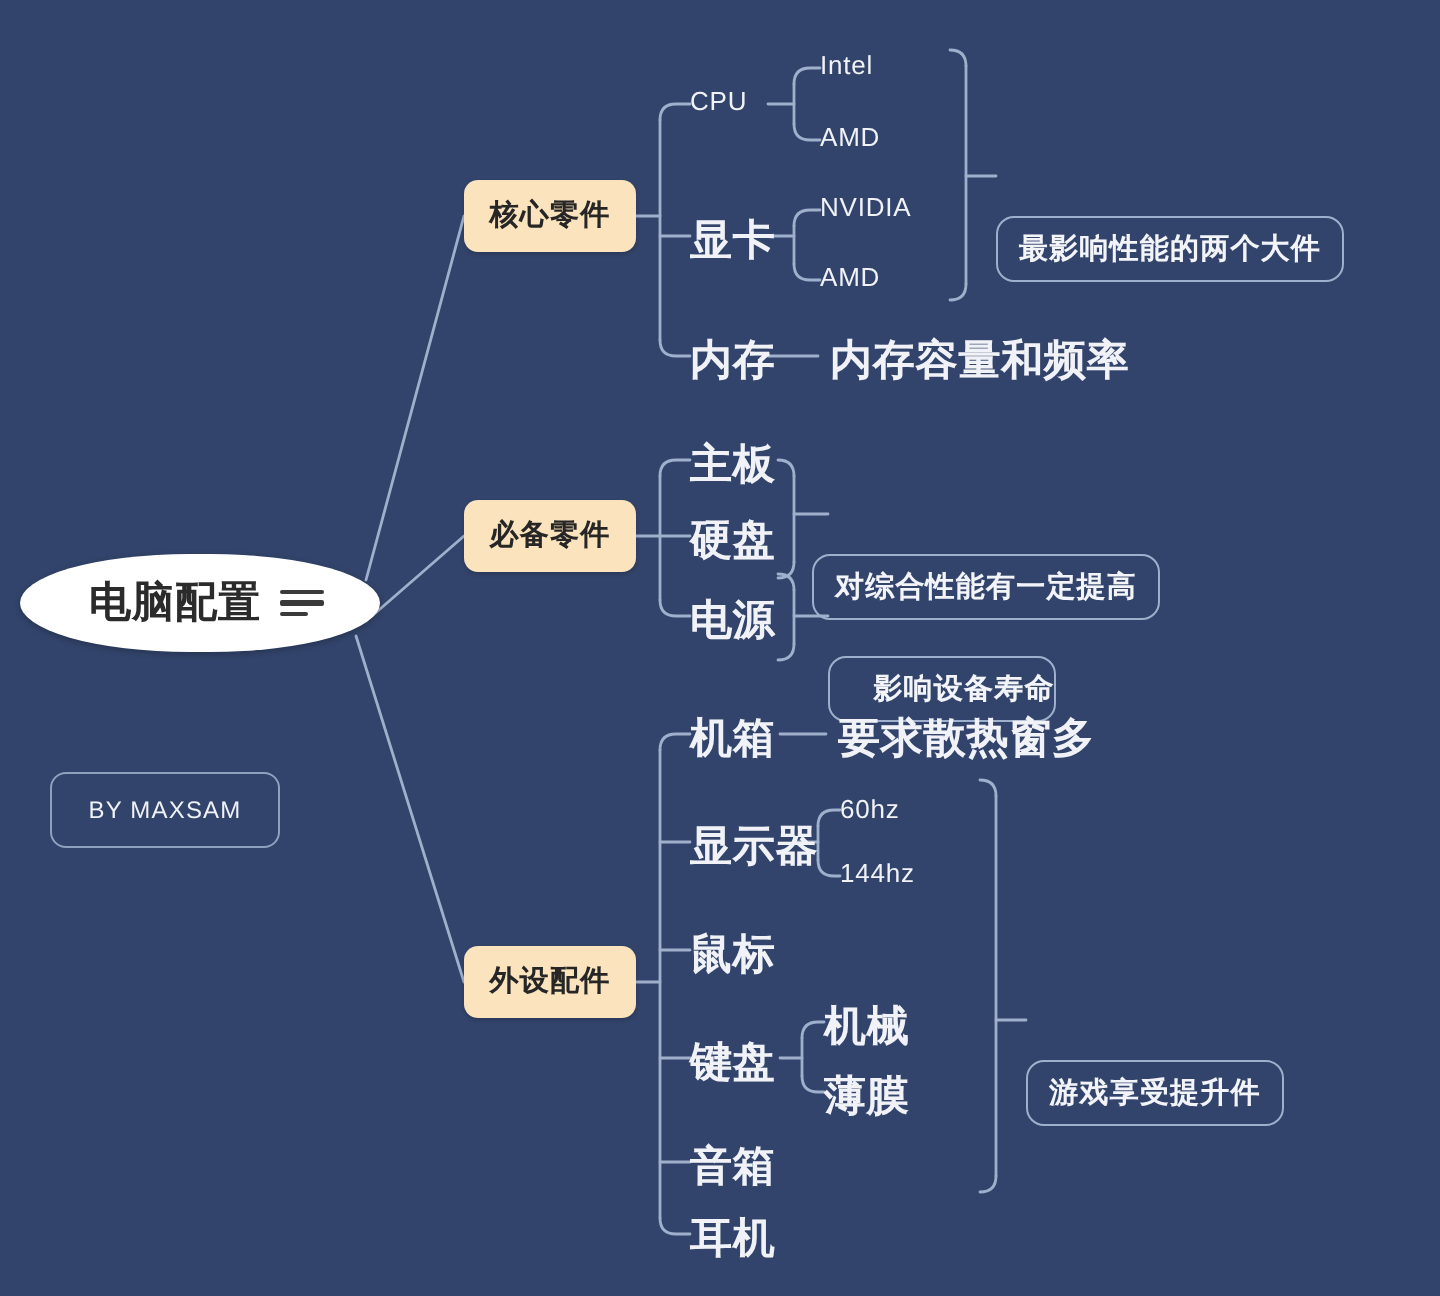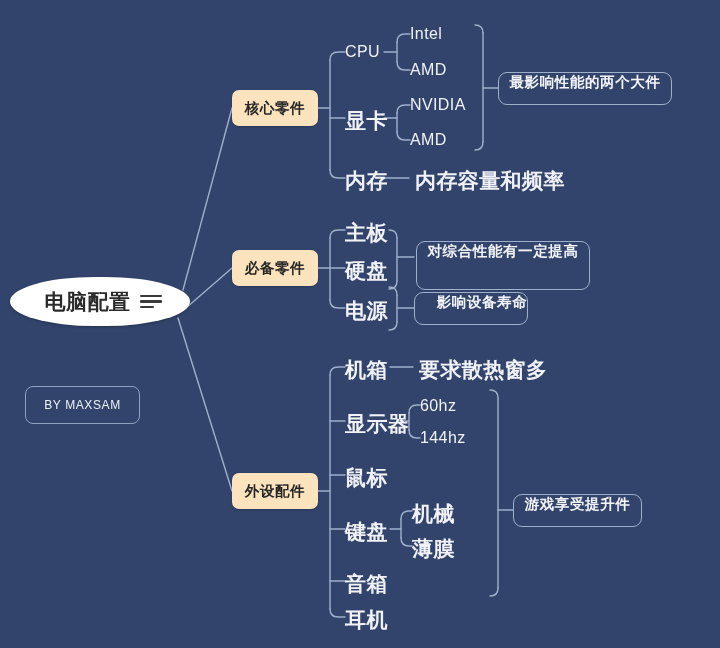--- a/index.html
+++ b/index.html
@@ -71,35 +71,36 @@
   
   .leaf{
     position:absolute;
     color:#f0f2f7;
     white-space:nowrap;
     line-height:1;
     font-size:15px;
     letter-spacing:.4px;
   }
   .leaf.cn{font-weight:700;font-size:21px;}
-  .leaf.en{font-weight:400;font-size:16px;}
+  .leaf.en{font-weight:400;font-size:13px;}
 
   
   .pill{
     position:absolute;
     box-sizing:border-box;
     border:1.4px solid #9fb0cd;
     border-radius:9px;
     color:#f2f4f9;
-    display:flex;align-items:flex-start;justify-content:center;
+    display:flex;align-items:center;justify-content:center;
     white-space:nowrap;
     font-weight:700;
     font-size:14.5px;
     letter-spacing:.6px;
     background:transparent;
+    margin-top:36px;
   }
   .byline{
     position:absolute;
     left:25px;top:386px;width:115px;height:38px;
     box-sizing:border-box;
     border:1.4px solid #8fa1c0;
     border-radius:8px;
     display:flex;align-items:center;justify-content:center;
     color:#eef1f6;
     font-size:12px;
@@ -219,21 +220,21 @@
   </div>
 
   <div class="node branch b-must">
     <span>必备零件</span>
   </div>
 
   <div class="leaf cn" style="left:345px;top:222px;">主板</div>
   <div class="leaf cn" style="left:345px;top:260px;">硬盘</div>
   <div class="leaf cn" style="left:345px;top:300px;">电源</div>
 
-  <div class="pill" style="left:416px;top:241px;width:174px;height:49px;">
+  <div class="pill" style="left:406px;top:241px;width:174px;height:33px;">
     <span>对综合性能有一定提高</span>
   </div>
   <div class="pill" style="left:414px;top:292px;width:114px;height:33px;padding-left:22px;">
     <span>影响设备寿命</span>
   </div>
 
   <div class="node branch b-peri">
     <span>外设配件</span>
   </div>
 

